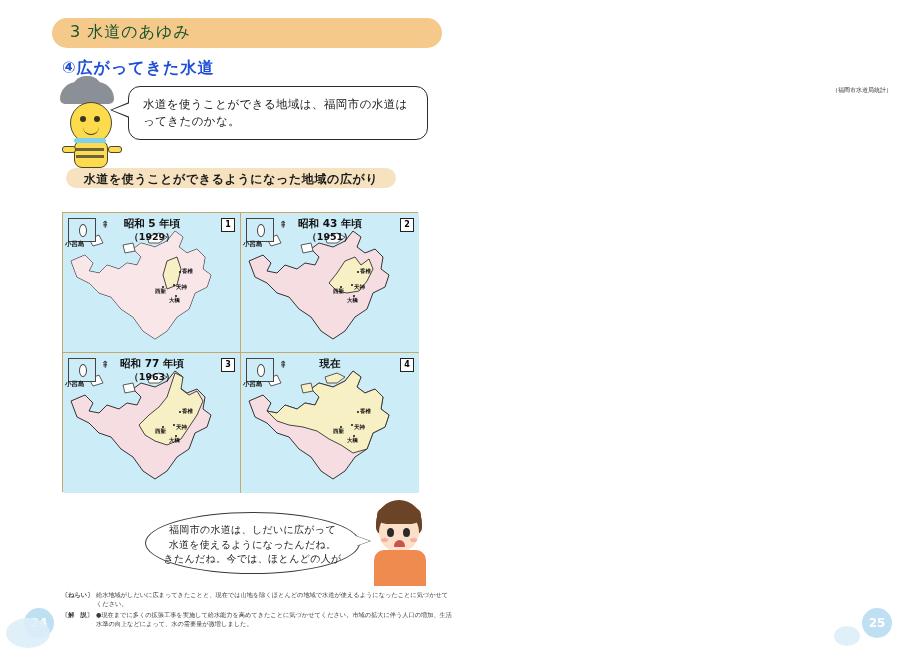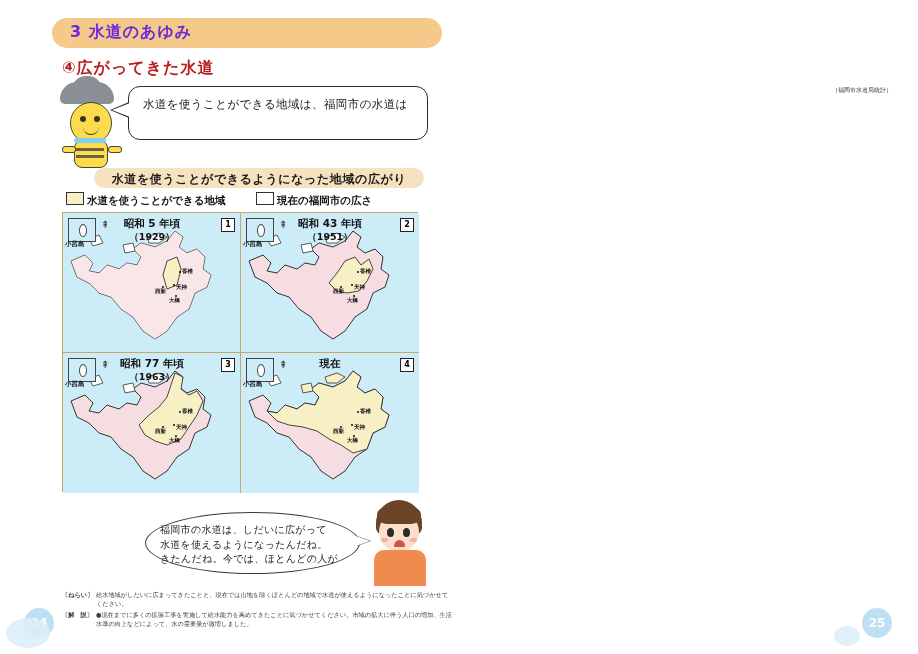--- a/index.html
+++ b/index.html
@@ -15,26 +15,26 @@
   .left-page{position:absolute;left:0;top:0;width:462px;height:654px;}
   .right-page{position:absolute;left:462px;top:0;width:456px;height:654px;}
 
   
   .section-banner{
     position:absolute;left:52px;top:18px;width:390px;height:30px;
     background:#f5c98a;border-radius:15px;
   }
   .section-banner .t{
     position:absolute;left:18px;top:4px;
-    font-size:16px;font-weight:bold;color:#6d28d9;letter-spacing:1px;
+    font-size:16px;font-weight:normal;color:#14532d;letter-spacing:1px;
   }
 
   .subtitle{
     position:absolute;left:62px;top:58px;
-    font-size:16px;font-weight:bold;color:#b91c1c;letter-spacing:1px;
+    font-size:16px;font-weight:bold;color:#1d4ed8;letter-spacing:1px;
   }
 
   
   .mascot{position:absolute;left:58px;top:82px;width:68px;height:95px;}
   .mascot .hat{
     position:absolute;left:2px;top:0;width:54px;height:22px;
     background:#8b8f96;border-radius:27px 27px 8px 8px;
   }
   .mascot .hat2{
     position:absolute;left:14px;top:-6px;width:30px;height:14px;
@@ -77,21 +77,21 @@
   }
   .bubble-top .tail-b{
     position:absolute;left:-19px;top:15px;width:0;height:0;
     border-top:8px solid transparent;border-bottom:8px solid transparent;
     border-right:19px solid #2b2b2b;z-index:-1;
   }
 
   
   .map-banner{
     position:absolute;left:66px;top:168px;width:330px;height:20px;
-    background:#f7e2bf;border-radius:10px;margin-left:28px;
+    background:#f7e2bf;border-radius:10px;
   }
   .map-banner .t{
     position:absolute;left:0;top:3px;width:330px;text-align:center;
     font-size:12px;font-weight:bold;color:#1a1a1a;letter-spacing:.6px;
   }
   .legend{position:absolute;left:66px;top:192px;width:360px;height:16px;}
   .legend .item{position:absolute;top:0;font-size:10.5px;font-weight:bold;color:#111;}
   .legend .sw{display:inline-block;width:16px;height:11px;border:1.2px solid #333;vertical-align:-1px;margin-right:3px;}
   .legend .sw.yellow{background:#f7f0c5;}
   .legend .sw.white{background:#ffffff;}
@@ -130,21 +130,21 @@
   }
   .mapcell .compass{position:absolute;left:38px;top:6px;font-size:10px;color:#333;}
   .mapcell svg{position:absolute;left:0;top:0;}
   .mapcell .place{position:absolute;font-size:5.5px;color:#111;font-weight:bold;}
   .mapcell .dot{position:absolute;width:2px;height:2px;background:#111;border-radius:50%;}
 
   
   .bubble-bottom{
     position:absolute;left:145px;top:512px;width:215px;height:62px;
     border:1.3px solid #3a3a3a;border-radius:50%/50%;background:#fff;
-    box-sizing:border-box;padding:10px 14px;
+    box-sizing:border-box;padding:10px 14px;text-align:center;
   }
   .bubble-bottom .line{font-size:10px;line-height:14.5px;color:#1a1a1a;letter-spacing:.3px;}
   .bb-tail{
     position:absolute;left:356px;top:536px;width:0;height:0;
     border-top:5px solid transparent;border-bottom:5px solid transparent;
     border-left:14px solid #fff;filter:drop-shadow(1px 0 0 #3a3a3a);
   }
   .boy{position:absolute;left:370px;top:500px;width:62px;height:86px;}
   .boy .hair{position:absolute;left:6px;top:0;width:46px;height:34px;background:#6b4326;border-radius:23px 23px 6px 6px;}
   .boy .face{position:absolute;left:9px;top:12px;width:40px;height:40px;background:#fbdfc8;border-radius:50%;}
@@ -217,34 +217,27 @@
       <div class="stripe s1"></div>
       <div class="stripe s2"></div>
       <div class="arm l"></div>
       <div class="arm r"></div>
     </div>
 
     <div class="bubble-top">
       <div class="tail-b"></div>
       <div class="tail"></div>
       <div class="line">水道を使うことができる地域は、福岡市の水道は</div>
+      <div class="line">ってきたのかな。</div>
     </div>
 
     <div class="map-banner">
       <div class="t">水道を使うことができるようになった地域の広がり</div>
     </div>
 
-    <div class="legend">
-      <div class="item i1">
-        <span class="sw yellow"></span><span>水道を使うことができる地域</span>
-      </div>
-      <div class="item i2">
-        <span class="sw white"></span><span>現在の福岡市の広さ</span>
-      </div>
-    </div>
 
     <div class="maps">
 
       <div class="mapcell c1">
         <svg width="178" height="140" viewBox="0 0 178 140">
           <path d="M8,48 L22,42 L30,50 L26,58 L36,60 L44,52 L56,56 L64,50 L74,52 L78,44 L70,36 L78,30 L92,34 L104,28 L112,18 L120,24 L116,34 L124,40 L134,36 L142,44 L140,56 L148,62 L144,74 L132,80 L126,96 L114,104 L104,118 L92,126 L80,118 L70,104 L58,96 L48,84 L36,80 L26,70 L14,64 Z" fill="#ffffff" stroke="#333" stroke-width="1"></path>
           <path d="M8,48 L22,42 L30,50 L26,58 L36,60 L44,52 L56,56 L64,50 L74,52 L78,44 L70,36 L78,30 L92,34 L104,28 L112,18 L120,24 L116,34 L124,40 L134,36 L142,44 L140,56 L148,62 L144,74 L132,80 L126,96 L114,104 L104,118 L92,126 L80,118 L70,104 L58,96 L48,84 L36,80 L26,70 L14,64 Z" fill="#f6dde2" fill-opacity="0.75" stroke="none"></path>
           <path d="M104,48 L114,44 L118,56 L114,72 L104,76 L100,62 Z" fill="#f7f0c5" stroke="#333" stroke-width=".9"></path>
           <path d="M26,26 L36,22 L40,30 L30,33 Z" fill="#fff" stroke="#333" stroke-width=".8"></path>
           <path d="M60,32 L70,30 L72,38 L62,40 Z" fill="#fff" stroke="#333" stroke-width=".8"></path>

